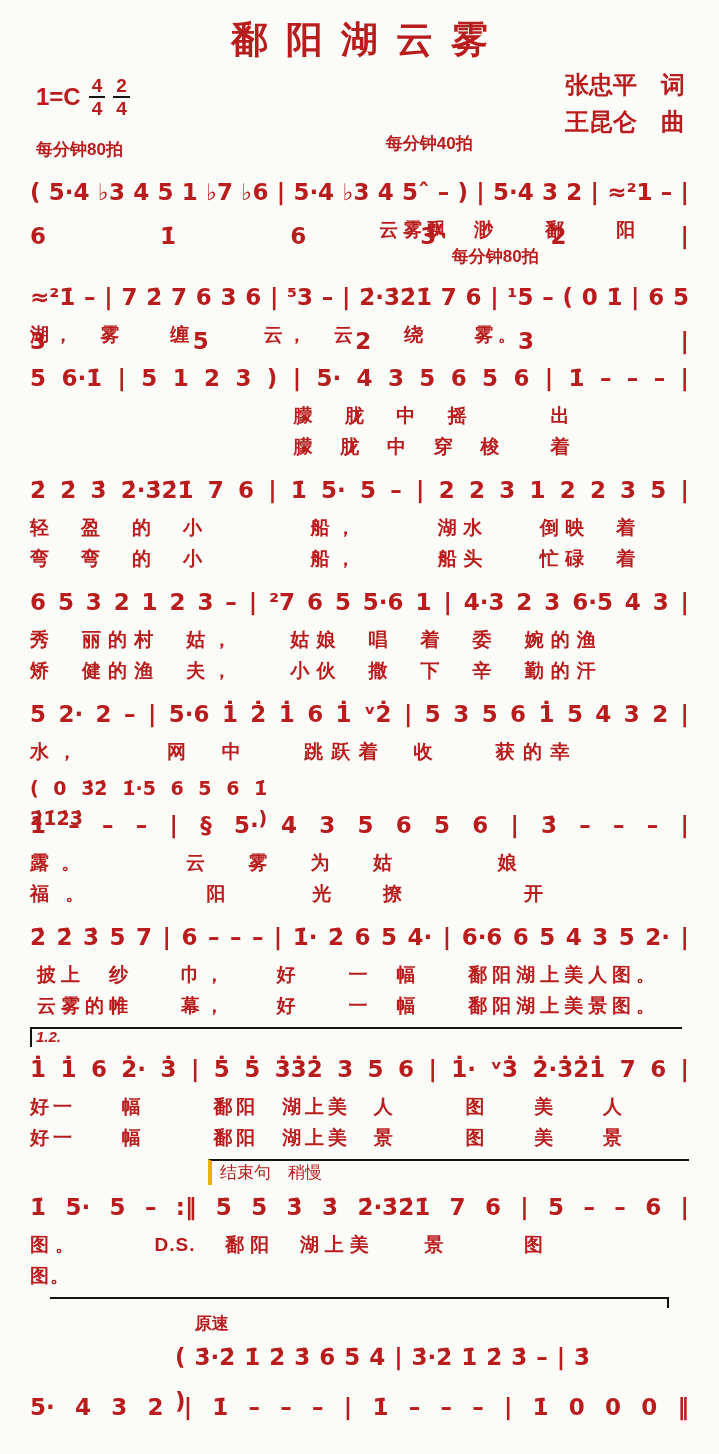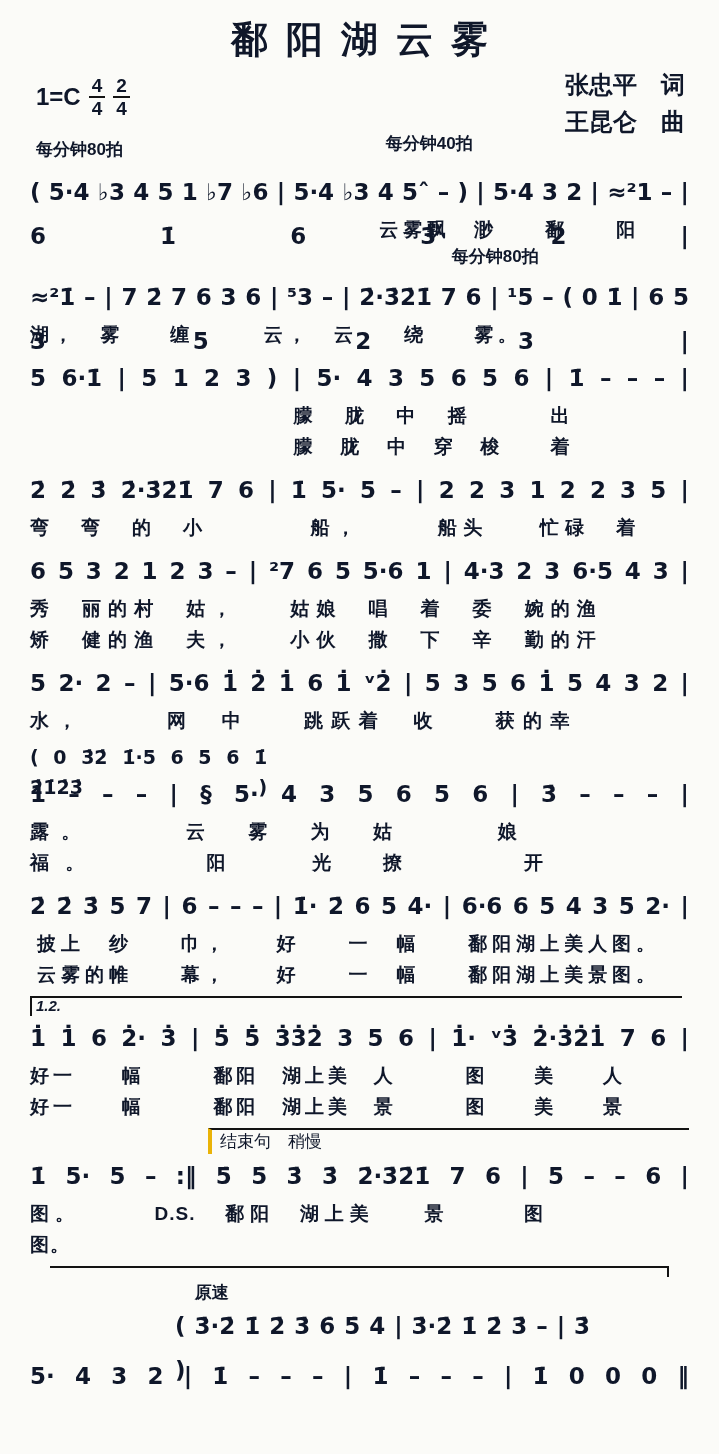--- a/index.html
+++ b/index.html
@@ -1,21 +1,21 @@
 <!DOCTYPE html>
 <html><head>
 <meta charset="utf-8">
 <style>
   html,body{margin:0;padding:0;background:#e8e8e6;}
   .sheet{
     position:relative;
     width:719px;height:1454px;
     margin:0 auto;
     background:#fbfbf8;
-    color:#0f172a;
+    color:#b91c1c;
     font-family:"Liberation Sans","DejaVu Sans",sans-serif;
     overflow:hidden;
     box-sizing:border-box;
     padding:14px 30px 6px 30px;
   }
   
   .title{
     text-align:center;
     font-size:37px;font-weight:800;
     letter-spacing:18px;
@@ -127,20 +127,21 @@
   </div>
 
   <div class="system">
     <div class="notes">5 6·1̇ | 5 1 2 3 ) | 5· 4 3 5 6 5 6 | 1̇ – – – |</div>
     <div class="lyric ind40 pr18">朦　胧　中　摇　　　出</div>
     <div class="lyric ind40 pr18">朦　胧　中　穿　梭　　着</div>
   </div>
 
   <div class="system">
     <div class="notes">2̇ 2̇ 3̇ 2̇·3̇2̇1̇ 7 6 | 1̇ 5· 5 – | 2 2 3 1 2 2 3 5 |</div>
+    <div class="lyric pr8">轻　盈　的　小　　　　船，　　　湖水　　倒映　着</div>
     <div class="lyric pr8">弯　弯　的　小　　　　船，　　　船头　　忙碌　着</div>
   </div>
 
   <div class="system">
     <div class="notes">6 5 3 2 1 2 3 – | ²7 6 5 5·6 1 | 4·3 2 3 6·5 4 3 |</div>
     <div class="lyric pr14">秀　丽的村　姑，　　姑娘　唱　着　委　婉的渔</div>
     <div class="lyric pr14">矫　健的渔　夫，　　小伙　撒　下　辛　勤的汗</div>
   </div>
 
   <div class="system">

